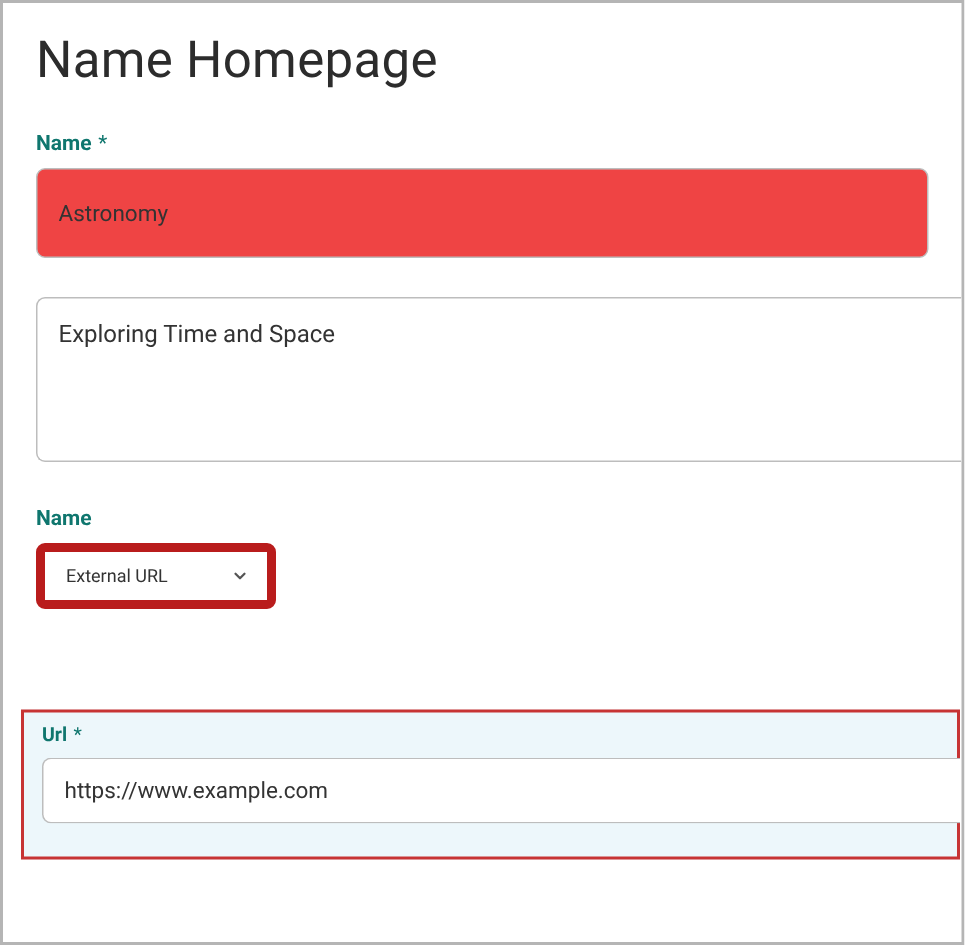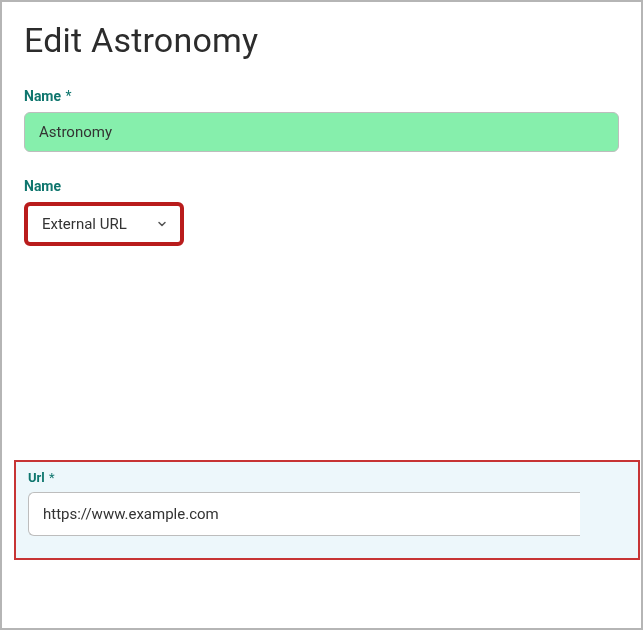--- a/index.html
+++ b/index.html
@@ -35,28 +35,28 @@
     font-weight: 700;
     color: #0f766e;
     margin-bottom: 8px;
   }
   .req {
     font-weight: 400;
     margin-left: 1px;
   }
   .text-input {
     width: 595px;
-    height: 40px;
+    height: 60px;
     border: 1px solid #bdbdbd;
     border-radius: 6px;
     padding: 0 14px;
     font-size: 15px;
     color: #333;
     font-family: inherit;
-    background: #86efac;
+    background: #ef4444;
   }
   .textarea-input {
     width: 617px;
     height: 110px;
     border: 1px solid #bdbdbd;
     border-top-left-radius: 6px;
     border-bottom-left-radius: 6px;
     border-right: none;
     padding: 14px 14px;
     font-size: 16px;
@@ -64,81 +64,82 @@
     font-family: inherit;
     resize: none;
     background: #fff;
   }
   .select-wrap {
     display: inline-flex;
     align-items: center;
     justify-content: space-between;
     width: 160px;
     height: 44px;
-    border: 4px solid #b91c1c;
+    border: 6px solid #b91c1c;
     border-radius: 6px;
     padding: 0 12px 0 14px;
-    font-size: 15px;
+    font-size: 12px;
     color: #333;
     background: #fff;
     cursor: pointer;
   }
   .chevron {
     width: 12px;
     height: 12px;
     display: inline-block;
   }
   .chevron svg { width: 100%; height: 100%; display: block; }
 
   
   .highlight-box {
     position: absolute;
     left: 12px;
-    top: 458px;
+    top: 471px;
     width: 626px;
     height: 100px;
     border: 2px solid #c73434;
     background: #edf7fb;
     padding: 8px 0 0 12px;
   }
   .highlight-box .field-label {
     font-size: 13px;
     margin-bottom: 7px;
   }
   .url-input {
-    width: 552px;
+    width: 612px;
     height: 44px;
     border: 1px solid #bdbdbd;
     border-right: none;
     border-top-left-radius: 6px;
     border-bottom-left-radius: 6px;
     padding: 0 14px;
     font-size: 15px;
     color: #333;
     font-family: inherit;
     background: #fff;
   }
 </style>
 </head>
 <body>
 
 <div class="frame">
   <div class="content">
 
-    <h1 class="page-title">Edit Astronomy</h1>
+    <h1 class="page-title">Name Homepage</h1>
 
     <div class="field-group">
       <label class="field-label">
         <span>Name</span>
         <span class="req">*</span>
       </label>
       <input type="text" class="text-input" value="Astronomy" style="">
     </div>
 
     <div class="field-group">
+      <textarea class="textarea-input" style="">Exploring Time and Space</textarea>
     </div>
 
     <div class="field-group">
       <label class="field-label">Name</label>
       <div class="select-wrap">
         <span>External URL</span>
         <span class="chevron">
           <svg viewBox="0 0 24 24" fill="none" stroke="#555" stroke-width="3" stroke-linecap="round" stroke-linejoin="round">
               <polyline points="6 9 12 15 18 9"></polyline>
             </svg>

